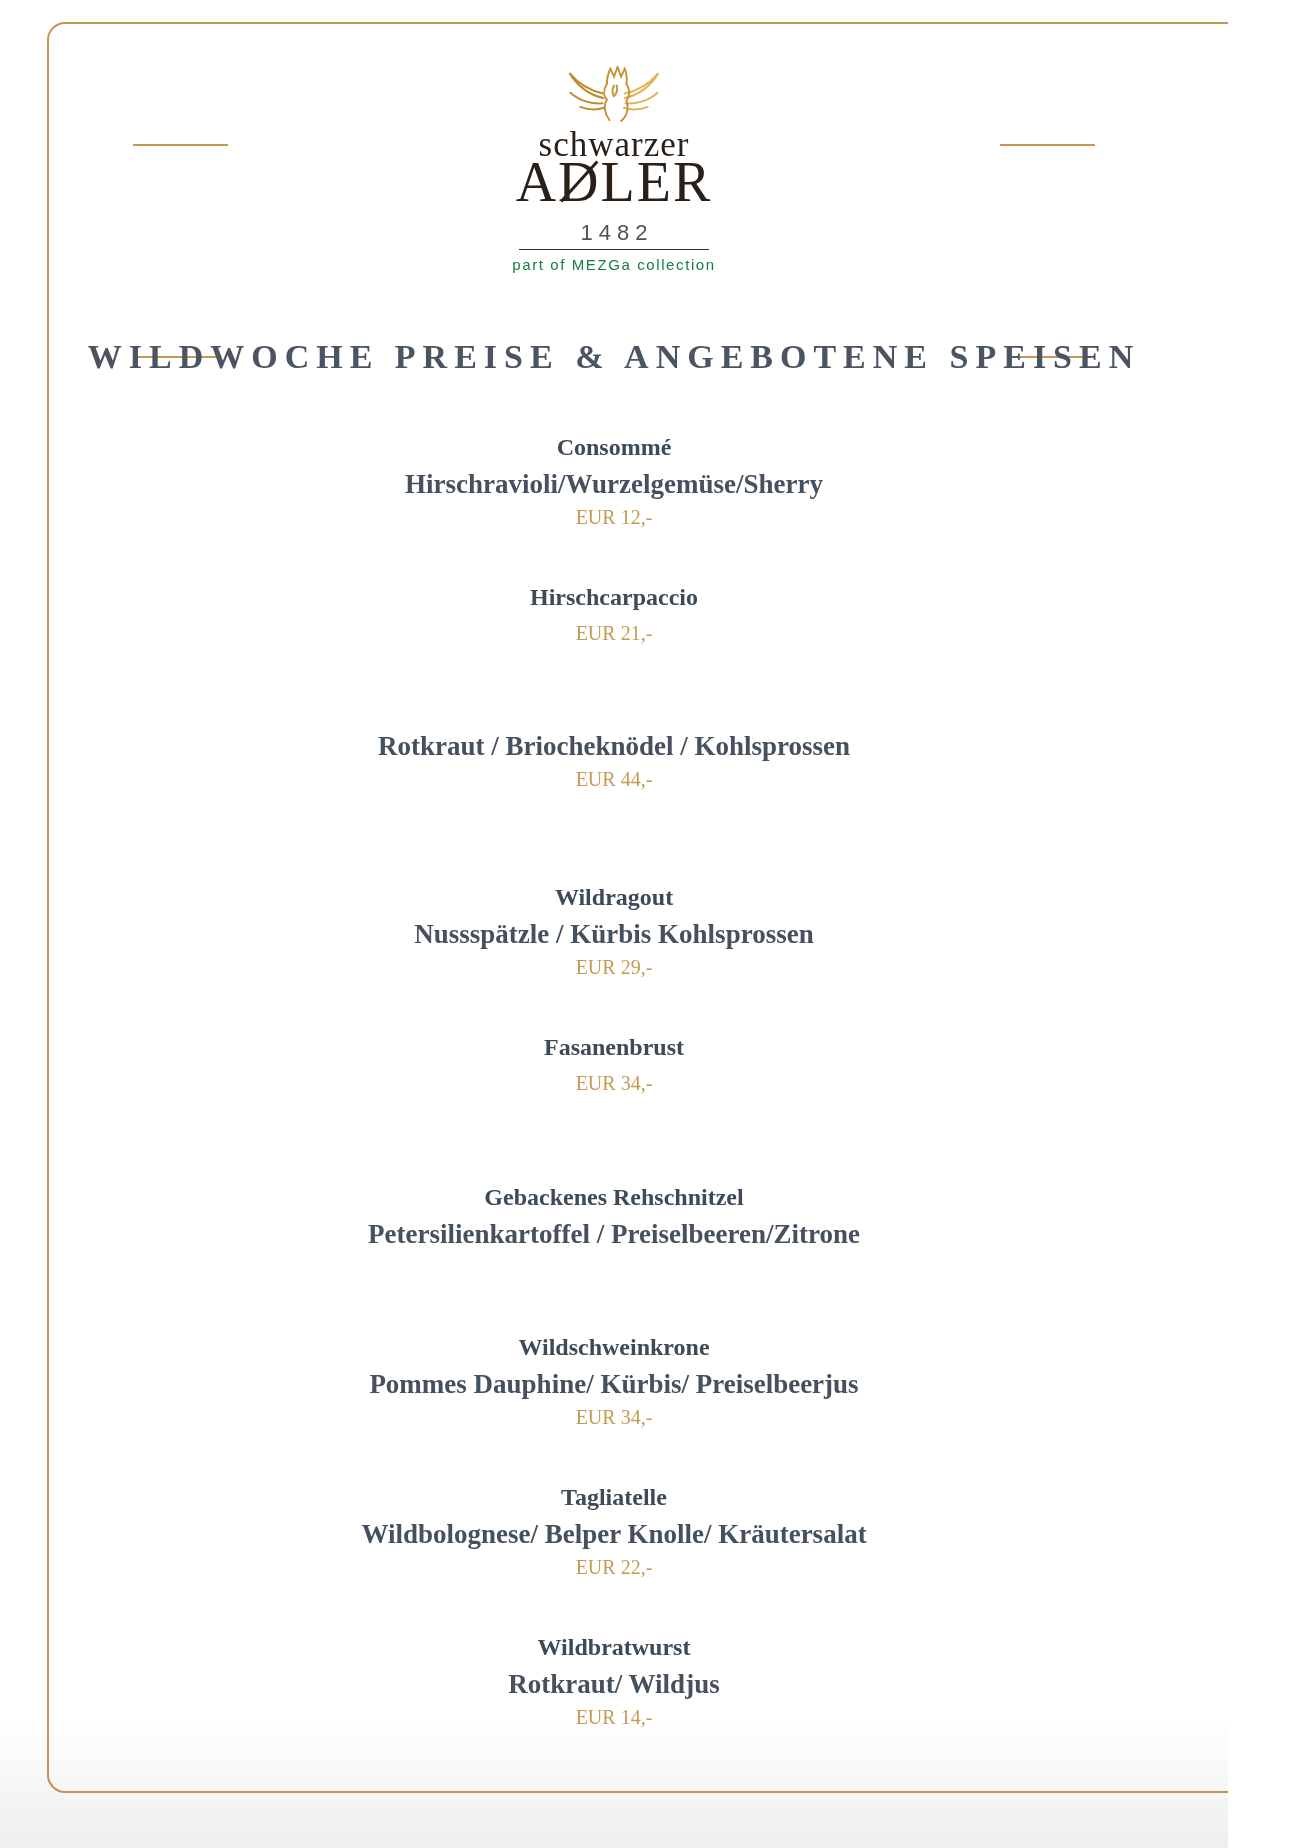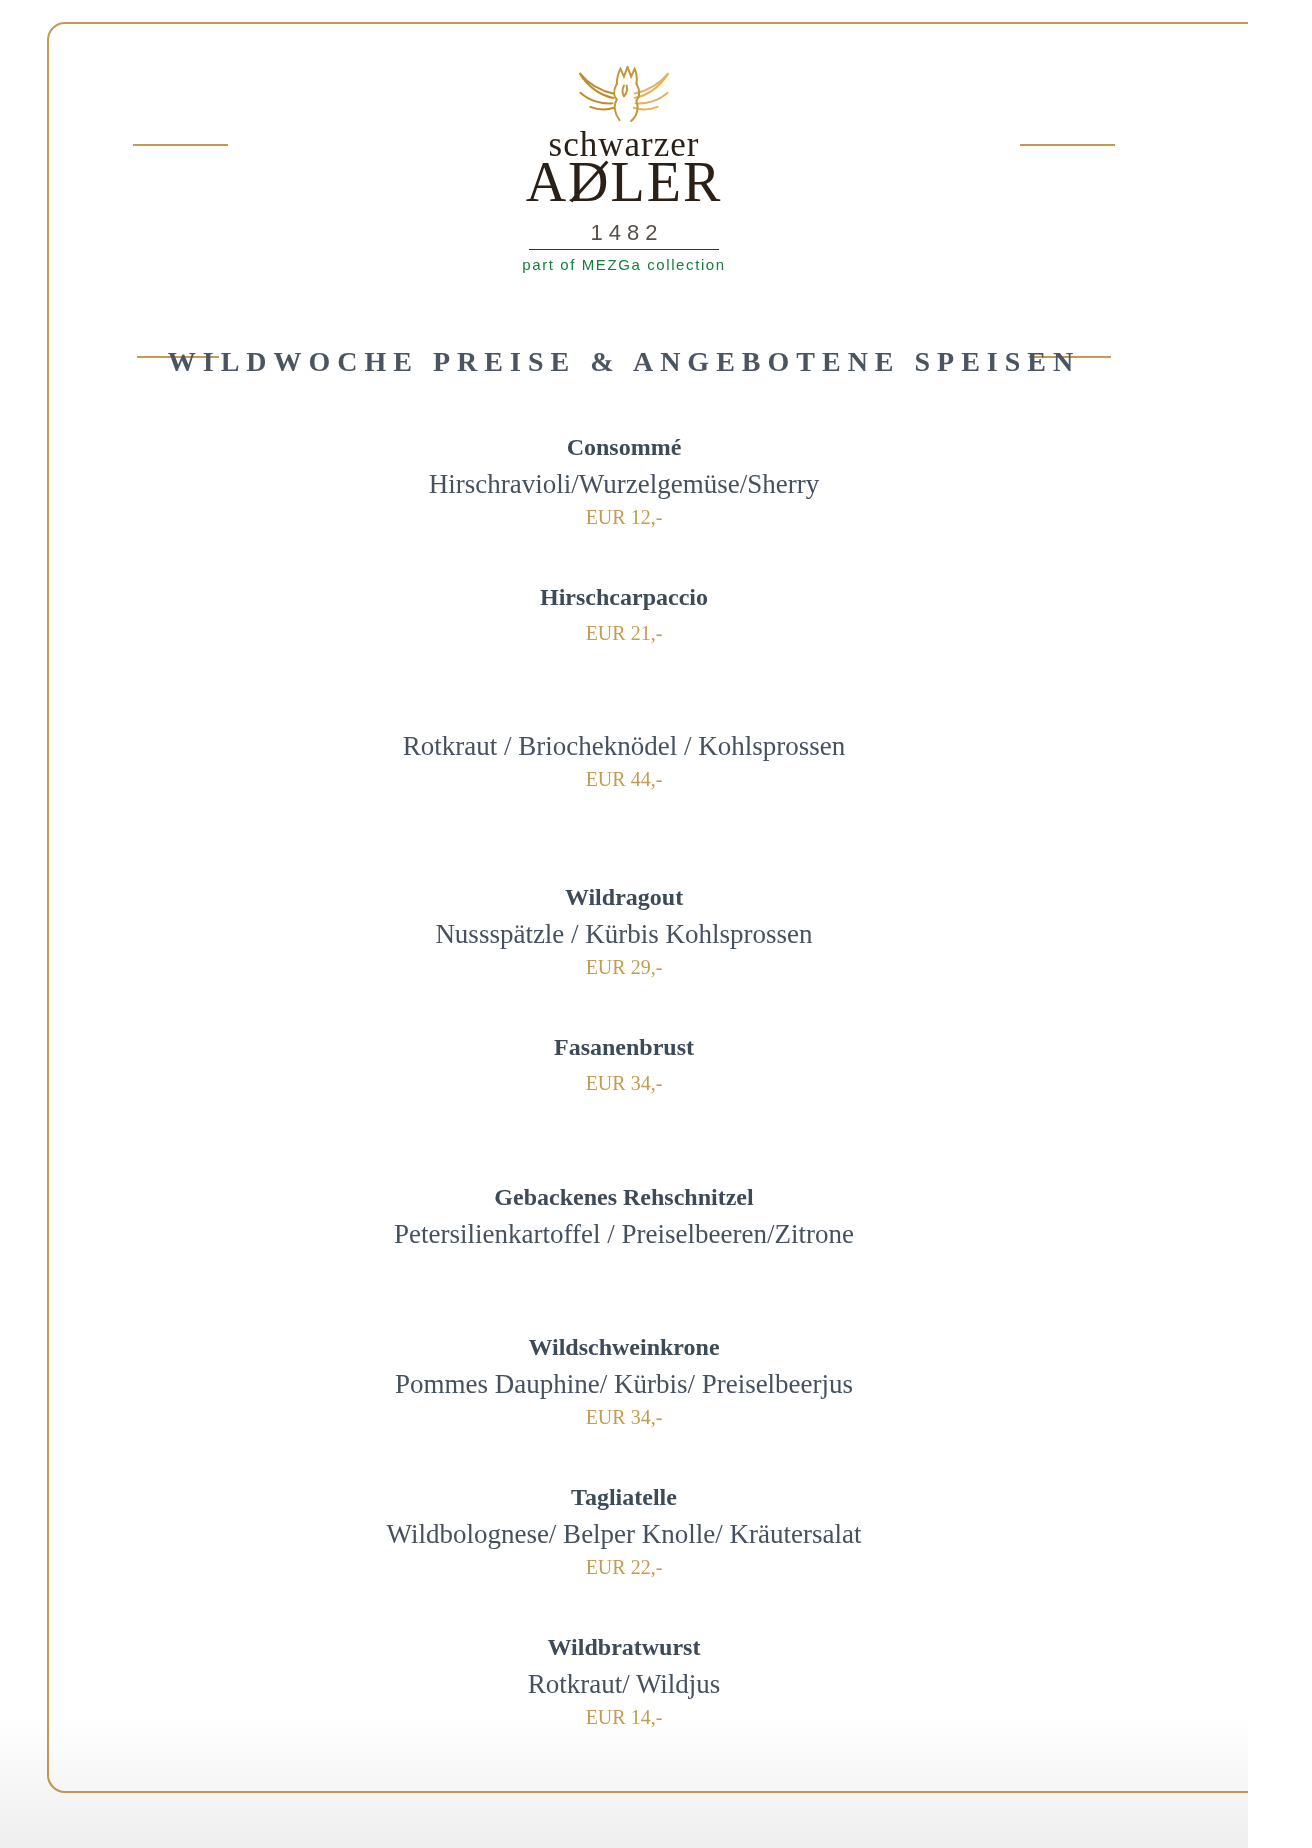--- a/index.html
+++ b/index.html
@@ -2,21 +2,21 @@
 <html><head>
 <meta charset="utf-8">
 <style>
   html,body{margin:0;padding:0;}
   body{
     width:1312px;height:1848px;
     background:#ffffff;
     font-family:"Liberation Serif", serif;
     -webkit-font-smoothing:antialiased;
   }
-  .page{position:relative;width:1228px;height:1848px;overflow:hidden;background:#ffffff;padding-left:20px;}
+  .page{position:relative;width:1228px;height:1848px;overflow:hidden;background:#ffffff;}
 
   
   .frame-svg{position:absolute;inset:0;width:1312px;height:1848px;}
 
   
   .deco-line{position:absolute;height:2px;background:#c49a52;}
   .deco-logo-left{top:144px;left:133px;width:95px;}
   .deco-logo-right{top:144px;right:133px;width:95px;}
   .deco-title-left{top:356px;left:137px;width:82px;}
   .deco-title-right{top:356px;right:137px;width:82px;}
@@ -32,27 +32,27 @@
     background:#2b2018;transform:rotate(-48deg);transform-origin:center;
   }
   .logo-year{margin-top:18px;font-family:"Liberation Sans", sans-serif;font-weight:300;
     font-size:22px;line-height:22px;color:#57504a;letter-spacing:6px;text-indent:6px;}
   .logo-divider{width:190px;height:1px;background:#3a332d;margin:5px auto 0 auto;}
   .logo-tagline{margin-top:6px;font-family:"Liberation Sans", sans-serif;font-weight:400;
     font-size:15px;line-height:18px;color:#15803d;letter-spacing:1.6px;}
 
   
   .title-row{position:absolute;top:338px;left:0;width:100%;text-align:center;}
-  .page-title{margin:8px;font-size:28px;font-weight:700;letter-spacing:7px;color:#4b5562;}
+  .page-title{margin:0;font-size:34px;font-weight:700;letter-spacing:7px;color:#4b5562;}
 
   
   .menu{position:absolute;top:430px;left:0;width:100%;text-align:center;}
   .menu-item{height:150px;}
   .dish-name{margin:0 0 4px 0;font-size:24px;line-height:34px;font-weight:700;color:#3d4a57;}
-  .dish-desc{margin:0 0 2px 0;font-size:27px;line-height:32px;font-weight:400;color:#46515f;}
+  .dish-desc{margin:0 0 2px 0;font-size:27px;line-height:32px;font-weight:700;color:#46515f;}
   .dish-price{margin:0;font-size:20px;line-height:30px;font-weight:400;color:#c39b52;}
 
   
   .bottom-shade{position:absolute;left:0;bottom:0;width:100%;height:130px;pointer-events:none;
     background:linear-gradient(to bottom, rgba(90,90,100,0) 0%, rgba(90,90,100,0.10) 100%);}
 </style>
 </head>
 <body>
 
 <div class="page">

